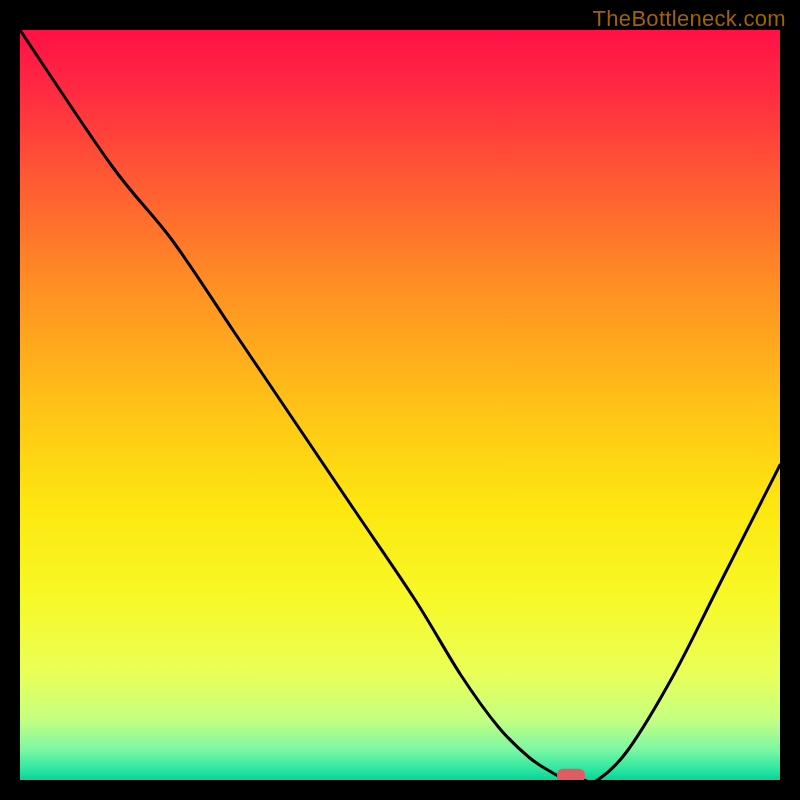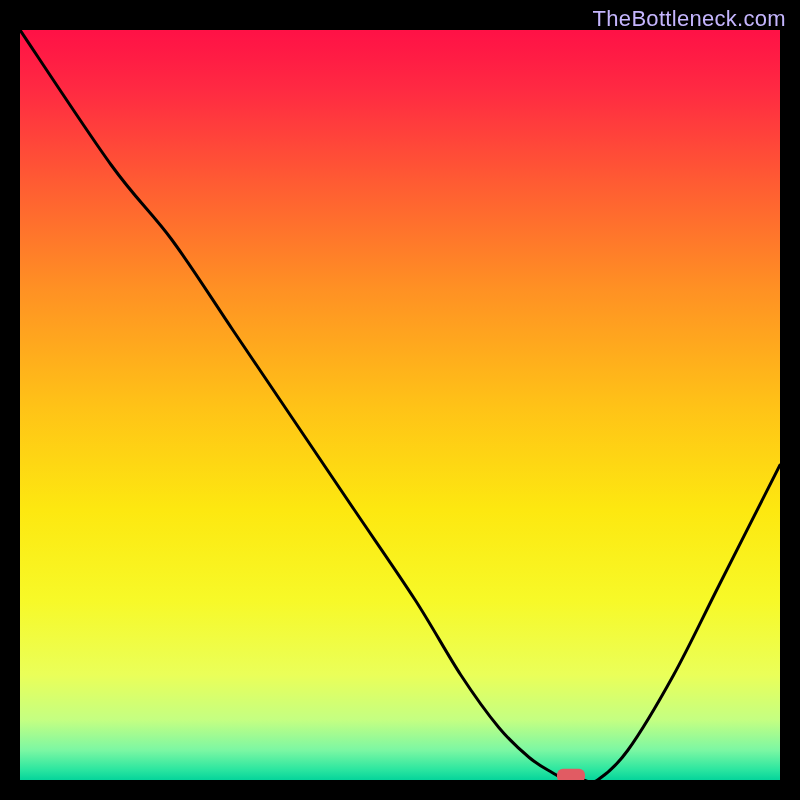--- a/index.html
+++ b/index.html
@@ -13,21 +13,21 @@
   }
   .stage {
     position: relative;
     width: 800px;
     height: 800px;
   }
   .watermark {
     position: absolute;
     top: 6px;
     right: 14px;
-    color: #c4b5fd;
+    color: #a16207;
     font-size: 22px;
     font-weight: 500;
     letter-spacing: 0.3px;
     user-select: none;
   }
   .plot {
     position: absolute;
     left: 20px;
     top: 30px;
     width: 760px;

